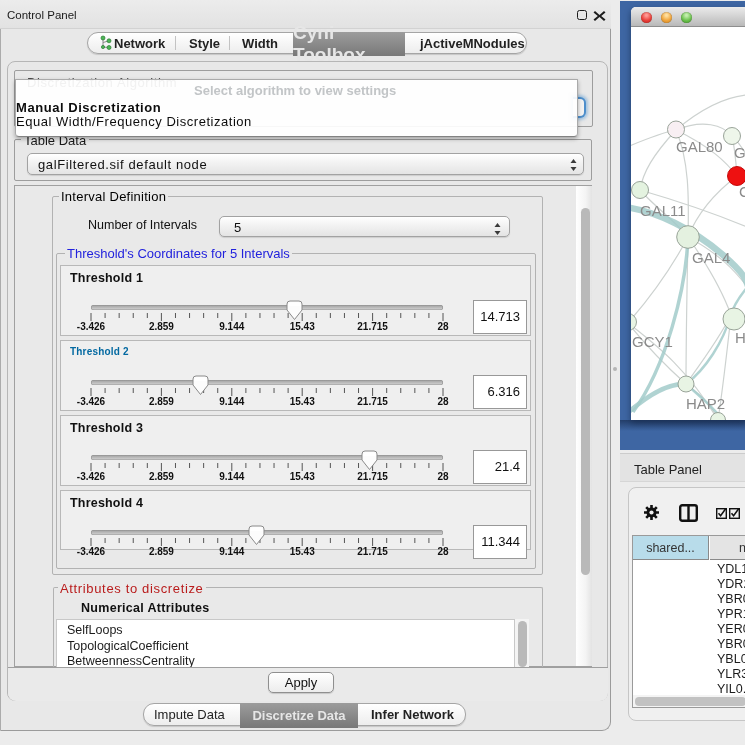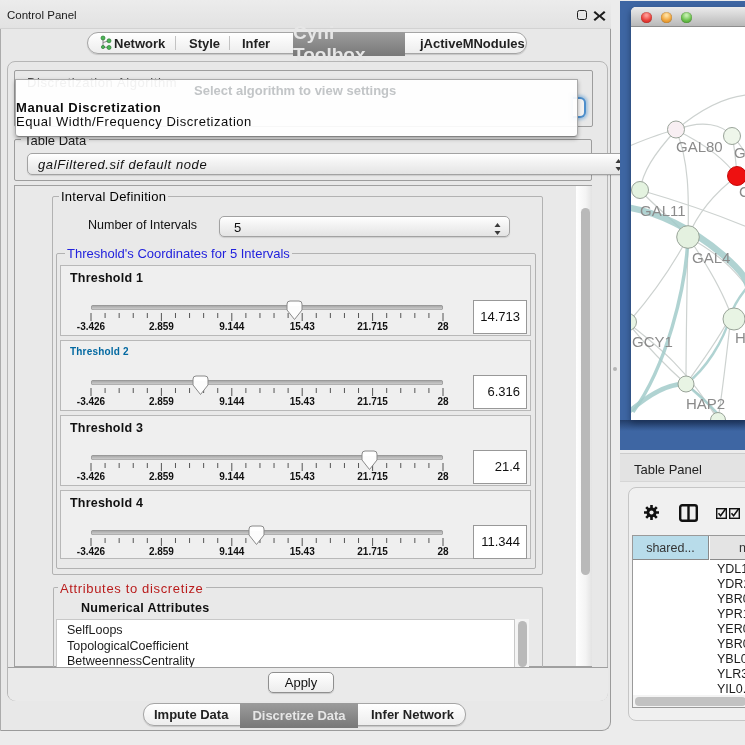--- a/index.html
+++ b/index.html
@@ -32,35 +32,35 @@
   <div class="abs" style="left:229px; top:36px; width:1px; height:14px; background:#c3c3c3;"></div>
   <svg class="abs" style="left:99px; top:35px;" width="13" height="15" viewBox="0 0 13 15">
     <path d="M4 4 L4 12 M4 7.5 L9.5 6 M4 12 L9.5 12.5" stroke="#8a8a8a" stroke-width="1" fill="none"></path>
     <circle cx="4" cy="3" r="2" fill="#4cb655" stroke="#2a7a33" stroke-width="0.7"></circle>
     <circle cx="10" cy="5.8" r="2" fill="#4cb655" stroke="#2a7a33" stroke-width="0.7"></circle>
     <circle cx="10" cy="12.5" r="2" fill="#4cb655" stroke="#2a7a33" stroke-width="0.7"></circle>
     <circle cx="4" cy="12" r="1.6" fill="#4cb655" stroke="#2a7a33" stroke-width="0.7"></circle>
   </svg>
   <div class="abs" style="left:114px; top:36px; font-size:13px; font-weight:bold; color:#222;">Network</div>
   <div class="abs" style="left:189px; top:36px; font-size:13px; font-weight:bold; color:#222;">Style</div>
-  <div class="abs" style="left:242px; top:36px; font-size:13px; font-weight:bold; color:#222;">Infer</div>
+  <div class="abs" style="left:242px; top:36px; font-size:13px; font-weight:bold; color:#222;">Width</div>
   <div class="abs seg-dark" style="left:293px; top:32px; width:112px; height:24px; display:flex; align-items:center; justify-content:center; font-size:19px; font-weight:bold;">Cyni Toolbox</div>
   <div class="abs" style="left:420px; top:36px; font-size:13px; font-weight:bold; color:#222;">jActiveMNodules</div>
 
   <div class="abs" style="left:7px; top:61px; width:601px; height:640px; border:1px solid #b6b6b6; border-radius:8px; background:#e8e8e8;"></div>
 
   <div class="abs" style="left:14px; top:70px; width:579px; height:57px; border:1px solid #9d9d9d; border-radius:2px;"></div>
   <div class="abs" style="left:24px; top:74.5px; font-size:13px; letter-spacing:0.6px; color:#4a4a4a; background:#e8e8e8; padding:0 3px;">Discretization Algorithm</div>
 
   <div class="abs" style="left:573px; top:97px; width:13px; height:21px; border-radius:0 6px 6px 0; background:#f2f2f2;
        border:2.2px solid #4d8ecb; border-left:none; box-shadow:0 0 3px 1.5px rgba(110,165,215,0.55);"></div>
 
   <div class="abs" style="left:14px; top:139px; width:578px; height:42px; border:1px solid #9d9d9d; border-radius:2px;"></div>
   <div class="abs" style="left:21px; top:133px; font-size:13px; color:#1a1a1a; background:#e8e8e8; padding:0 3px;">Table Data</div>
-  <div class="combo" style="left:27px; top:153px; width:602px; height:22px;font-style:italic;">
+  <div class="combo" style="left:27px; top:153px; width:557px; height:22px;">
     <div class="ctext" style="letter-spacing:0.6px;">galFiltered.sif default node</div>
     <svg class="abs" style="right:6px; top:5px;" width="7" height="12" viewBox="0 0 7 12">
       <path d="M3.5 0 L6.5 4 L0.5 4 Z" fill="#3a3a3a"></path>
         <path d="M3.5 12 L6.5 8 L0.5 8 Z" fill="#3a3a3a"></path>
     </svg>
   </div>
 
   <div class="abs" style="left:14px; top:185px; width:578px; height:482px; border:1px solid #a0a0a0; background:#e9e9e9; overflow:hidden;"></div>
 
   <div class="abs" style="left:576px; top:186px; width:16px; height:480px; background:linear-gradient(90deg,#ffffff,#f4f4f4 60%,#e3e3e3);"></div>
@@ -204,21 +204,21 @@
         <div style="position:absolute; left:145.8px; top:55px; width:50px; text-align:center; font-size:10px; font-weight:bold; color:#111;">9.144</div>
         <div style="position:absolute; left:216.20000000000002px; top:55px; width:50px; text-align:center; font-size:10px; font-weight:bold; color:#111;">15.43</div>
         <div style="position:absolute; left:286.6px; top:55px; width:50px; text-align:center; font-size:10px; font-weight:bold; color:#111;">21.715</div>
         <div style="position:absolute; left:357px; top:55px; width:50px; text-align:center; font-size:10px; font-weight:bold; color:#111;">28</div>
         <svg style="position:absolute; left:300px; top:33.5px;" width="17" height="21" viewBox="0 0 17 21">
           <path d="M1,4 Q1,1 4,1 L13,1 Q16,1 16,4 L16,10 L8.5,19.5 L1,10 Z" fill="#fcfcfc" stroke="#8a8a8a" stroke-width="1"></path>
           <path d="M2.5,4.5 Q2.5,2.5 4.5,2.5 L12.5,2.5 Q14.5,2.5 14.5,4.5 L14.5,6 L2.5,6 Z" fill="#ffffff"></path>
         </svg>
         <div style="position:absolute; left:412px; top:34px; width:54px; height:34px; background:#ffffff; border:1px solid #989898; font-size:13px; color:#111; text-align:right; line-height:32px; padding-right:6px;">21.4</div>
       </div>
-      <div class="abs" style="left:60px; top:490px; width:471px; height:69px; background:#efefef; border:1px solid #b8b8b8;">
+      <div class="abs" style="left:60px; top:490px; width:471px; height:60px; background:#efefef; border:1px solid #b8b8b8;">
         <div style="position:absolute; left:9px; top:5px; font-size:12.5px; font-weight:bold; color:#111; letter-spacing:0.2px;">Threshold 4</div>
         <div style="position:absolute; left:30px; top:39px; width:352px; height:5px; border-radius:2.5px; background:linear-gradient(#9e9e9e,#d6d6d6); box-shadow:inset 0 0 0 0.5px #8f8f8f;"></div>
         <svg style="position:absolute; left:0; top:47px;" width="420" height="10" viewBox="0 0 420 10">
           <line x1="30" y1="0" x2="30" y2="8" stroke="#555" stroke-width="1"></line>
           <line x1="44.08" y1="0" x2="44.08" y2="5" stroke="#555" stroke-width="1"></line>
           <line x1="58.16" y1="0" x2="58.16" y2="5" stroke="#555" stroke-width="1"></line>
           <line x1="72.24000000000001" y1="0" x2="72.24000000000001" y2="5" stroke="#555" stroke-width="1"></line>
           <line x1="86.32" y1="0" x2="86.32" y2="5" stroke="#555" stroke-width="1"></line>
           <line x1="100.4" y1="0" x2="100.4" y2="8" stroke="#555" stroke-width="1"></line>
           <line x1="114.48" y1="0" x2="114.48" y2="5" stroke="#555" stroke-width="1"></line>
@@ -265,21 +265,21 @@
   <div class="abs" style="left:515px; top:619px; width:14px; height:48px; background:#f4f4f4;"></div>
   <div class="abs" style="left:518px; top:621px; width:9px; height:46px; background:#b9b9b9; border-radius:4.5px;"></div>
 
   <div class="abs" style="left:8px; top:667px; width:600px; height:34px; background:#eaeaea; border-top:1px solid #9f9f9f; border-bottom-left-radius:8px; border-bottom-right-radius:8px;"></div>
   <div class="abs" style="left:268px; top:672px; width:66px; height:21px; border:1px solid #8f8f8f; border-radius:5px;
        background:linear-gradient(#ffffff,#ececec); box-shadow:0 1px 1px rgba(0,0,0,0.15);
        display:flex; align-items:center; justify-content:center; font-size:13px; color:#111;">Apply</div>
 
   <div class="abs" style="left:143px; top:703px; width:323px; height:23px; border:1px solid #a5a5a5; border-radius:11px;
        background:linear-gradient(#ffffff,#ededed); box-shadow:0 1px 1px rgba(0,0,0,0.15);"></div>
-  <div class="abs" style="left:154px; top:707px; font-size:13px; font-weight:bold; color:#222;">Impute Data</div>
+  <div class="abs" style="left:154px; top:707px; font-size:13px; font-weight:normal; color:#222;">Impute Data</div>
   <div class="abs seg-dark" style="left:240px; top:703px; width:118px; height:25px; display:flex; align-items:center; justify-content:center; font-size:13px; font-weight:bold;">Discretize Data</div>
   <div class="abs" style="left:371px; top:707px; font-size:13px; font-weight:bold; color:#222;">Infer Network</div>
 
   <div class="abs" style="left:15px; top:79px; width:563px; height:58px; background:rgba(255,255,255,0.92);
        border:1px solid #aaaaaa; border-bottom:1px solid #828282; border-radius:1px 1px 4px 4px; box-shadow:0 2px 4px rgba(0,0,0,0.3);"></div>
   <div class="abs" style="left:194px; top:83px; font-size:13px; font-weight:bold; color:#c2c5c7;">Select algorithm to view settings</div>
   <div class="abs" style="left:16px; top:100px; font-size:13px; font-weight:bold; letter-spacing:0.55px; color:#0c0c0c;">Manual Discretization</div>
   <div class="abs" style="left:16px; top:114px; font-size:13px; letter-spacing:0.53px; color:#0c0c0c;">Equal Width/Frequency Discretization</div>
 
   <div class="abs" style="left:613px; top:367px; width:4px; height:4px; border-radius:50%; background:#b5b5b5;"></div>

